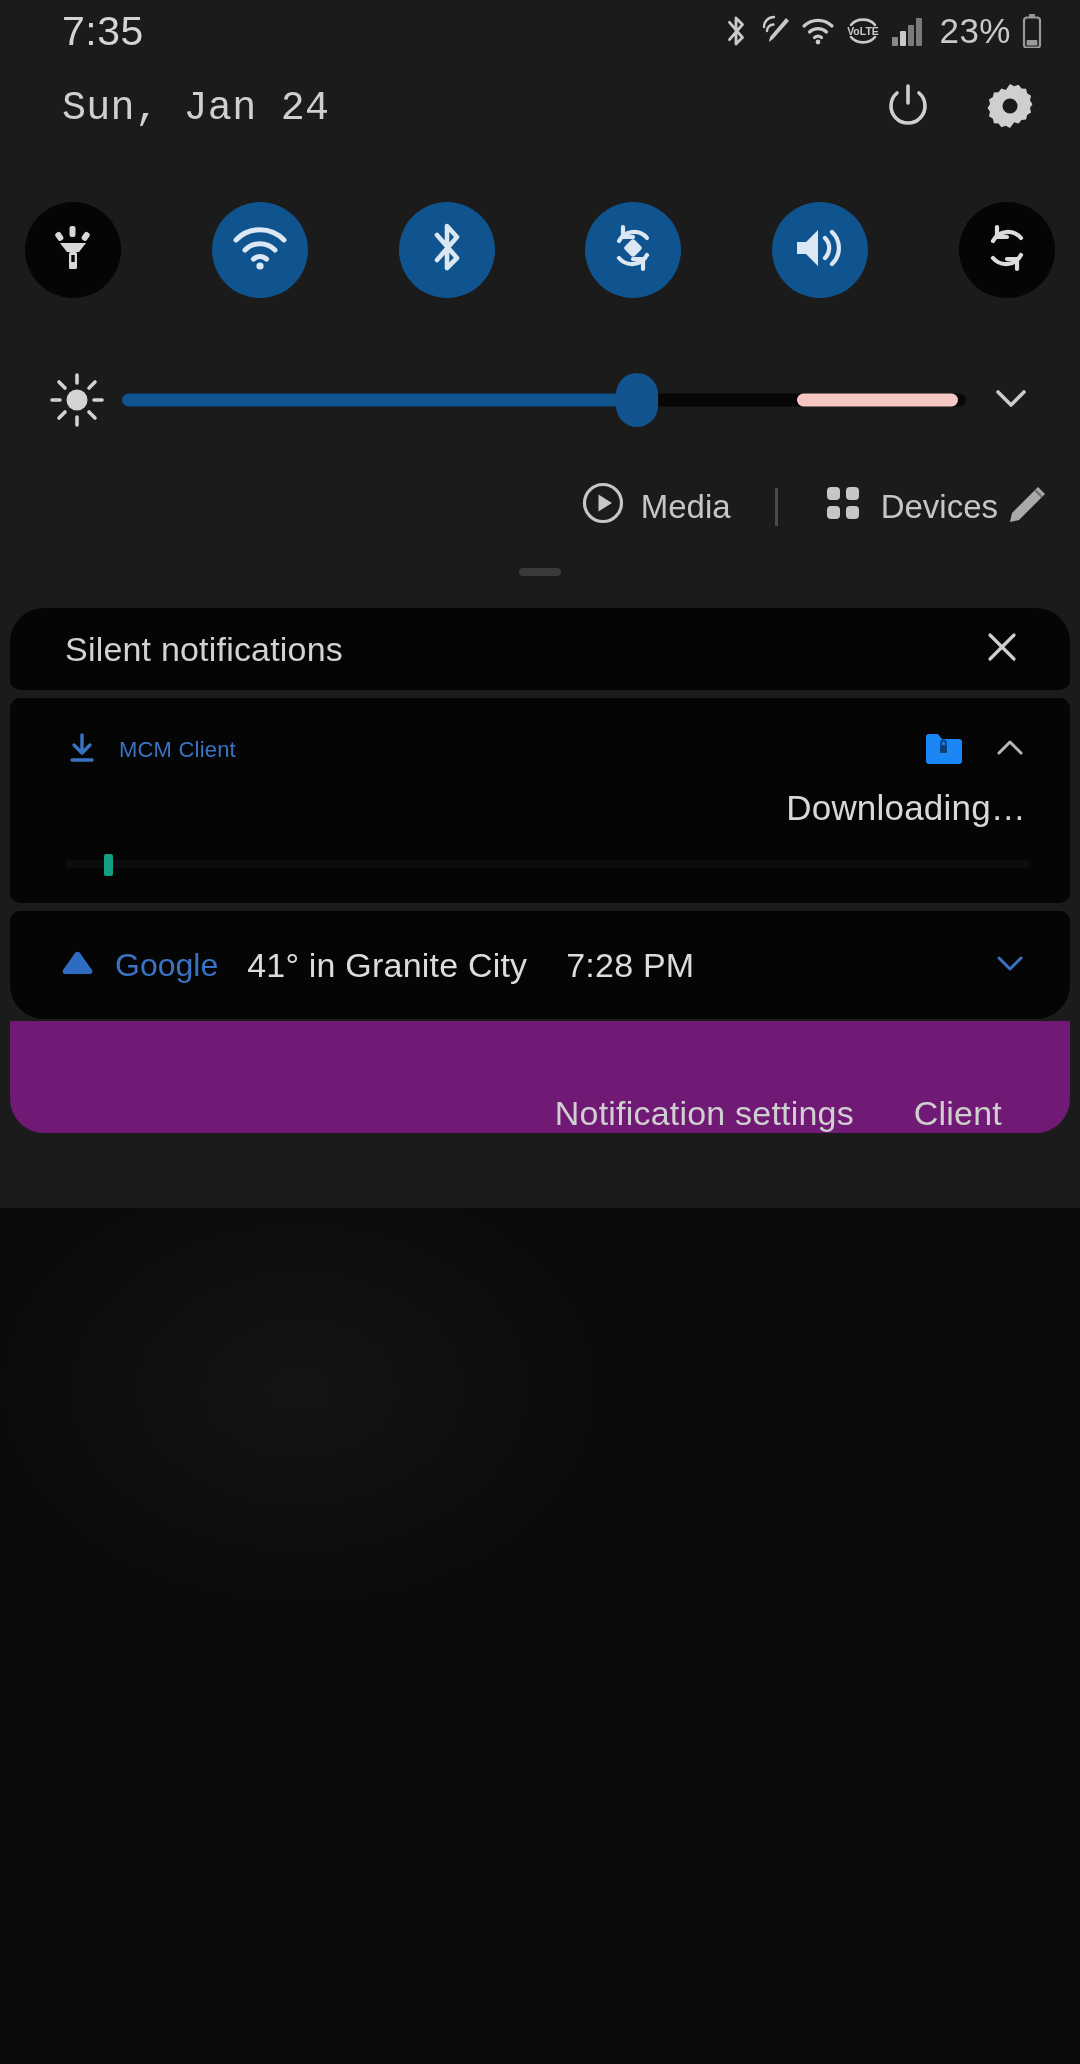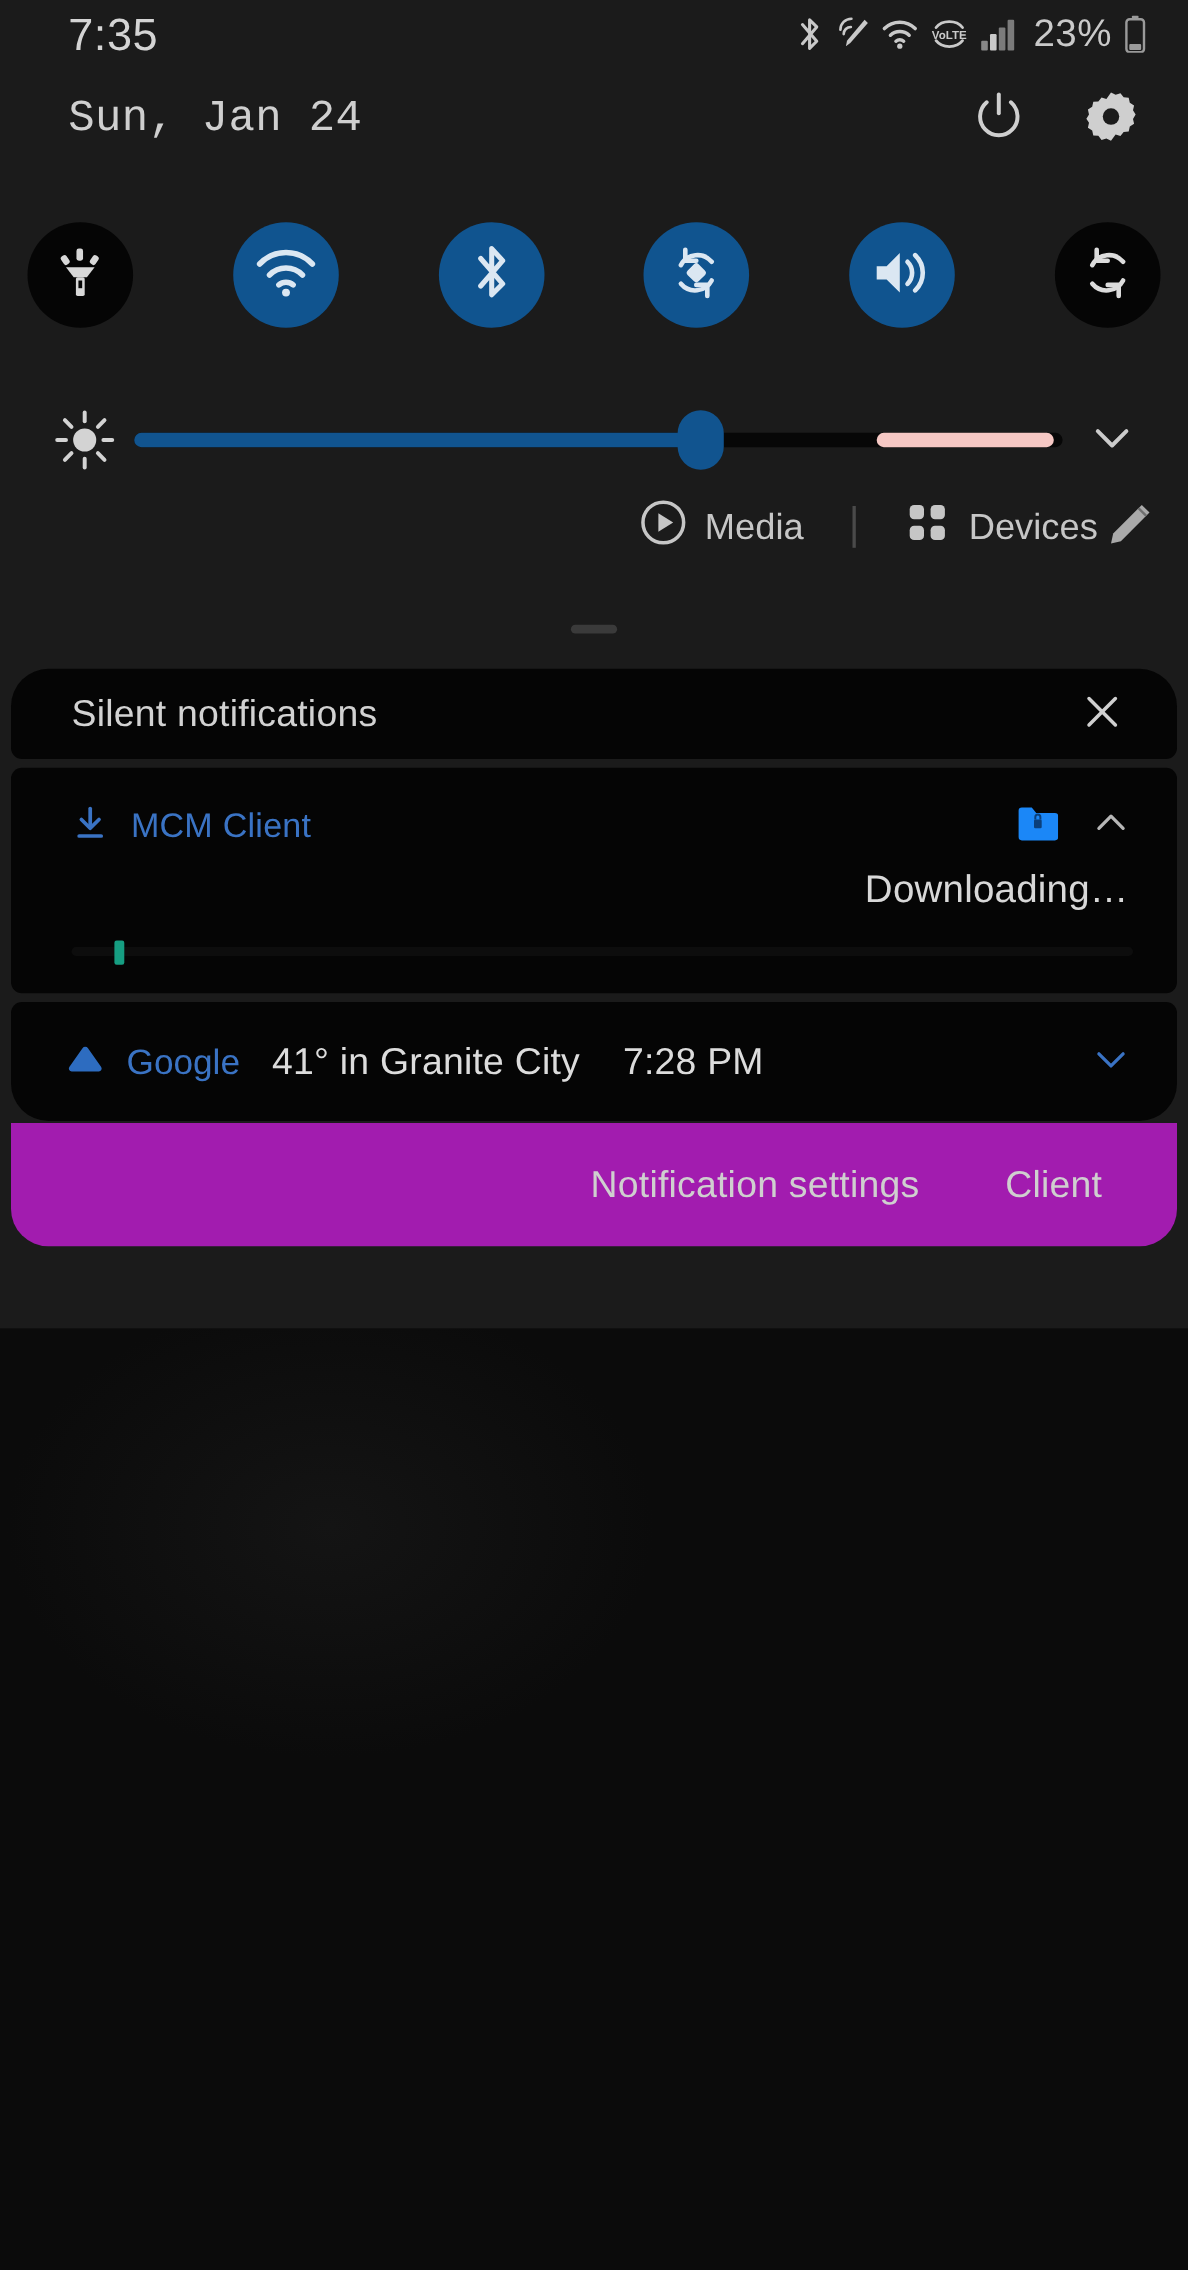--- a/index.html
+++ b/index.html
@@ -95,21 +95,21 @@
     background: #11548f; top: 50%; transform: translate(-50%,-50%);
     cursor: pointer;
   }
   .chev-expand {
     width: 62px; height: 62px; flex: 0 0 auto;
     display: flex; align-items: center; justify-content: center; cursor: pointer;
   }
 
   
   .media-row {
-    position: absolute; left: 0; top: 444px; width: 1080px; height: 70px;
+    position: absolute; left: 0; top: 472px; width: 1080px; height: 70px;
     display: flex; align-items: center; justify-content: flex-end;
     padding-right: 30px; gap: 0;
   }
   .media-chip {
     display: flex; align-items: center; gap: 17px; cursor: pointer;
     font-size: 33px; color: #c6c6c6;
   }
   .media-sep {
     width: 3px; height: 38px; background: #4a4a4a; margin: 0 44px;
   }
@@ -137,21 +137,21 @@
   }
   .silent-title { font-size: 34px; color: #d2d2d2; letter-spacing: 0.2px; }
   .close-x { width: 56px; height: 56px; display:flex; align-items:center;
     justify-content:center; cursor: pointer; }
 
   .notif-gap { height: 8px; }
 
   .notif-mcm { border-radius: 10px; padding: 30px 40px 34px 55px; min-height: 205px; }
   .notif-top { display: flex; align-items: center; justify-content: space-between; }
   .notif-app { display: flex; align-items: center; gap: 20px; }
-  .app-name { font-size: 31px; color: #3a73c4; letter-spacing: 0.2px; }
+  .app-name { font-size: 22px; color: #3a73c4; letter-spacing: 0.2px; }
   .notif-top-right { display: flex; align-items: center; gap: 28px; }
 
   .notif-body-text {
     text-align: right; font-size: 35px; color: #d8d8d8;
     margin-top: 16px; padding-right: 4px; letter-spacing: 0.2px;
   }
   .progress-track {
     margin-top: 32px; height: 8px; background: #0d0d0d; border-radius: 4px;
     position: relative; width: 100%;
   }
@@ -164,23 +164,23 @@
     border-radius: 10px 10px 34px 34px; height: 108px;
     display: flex; align-items: center; justify-content: space-between;
     padding: 0 40px 0 50px;
   }
   .google-left { display: flex; align-items: center; gap: 17px; }
   .google-name { font-size: 32px; color: #3a73c4; }
   .google-text { font-size: 34px; color: #dcdcdc; margin-left: 12px; letter-spacing: 0.2px; }
   .google-time { font-size: 34px; color: #dcdcdc; margin-left: 22px; letter-spacing: 0.2px; }
 
   .notif-footer {
-    background: #a21caf; border-radius: 0 0 34px 34px;
-    height: 112px; display: flex; align-items: center; justify-content: flex-end;
-    gap: 78px; padding-right: 68px; margin-top: 2px;
+    background: #701a75; border-radius: 0 0 34px 34px;
+    height: 112px; display: flex; align-items: flex-end; justify-content: flex-end;
+    gap: 60px; padding-right: 68px; margin-top: 2px;
   }
   .footer-btn { font-size: 34px; color: #cfcfcf; cursor: pointer; letter-spacing: 0.2px; }
 </style>
 </head>
 <body>
 
 <div class="shade"></div>
 <div class="wallpaper"></div>
 
 <div class="statusbar">

